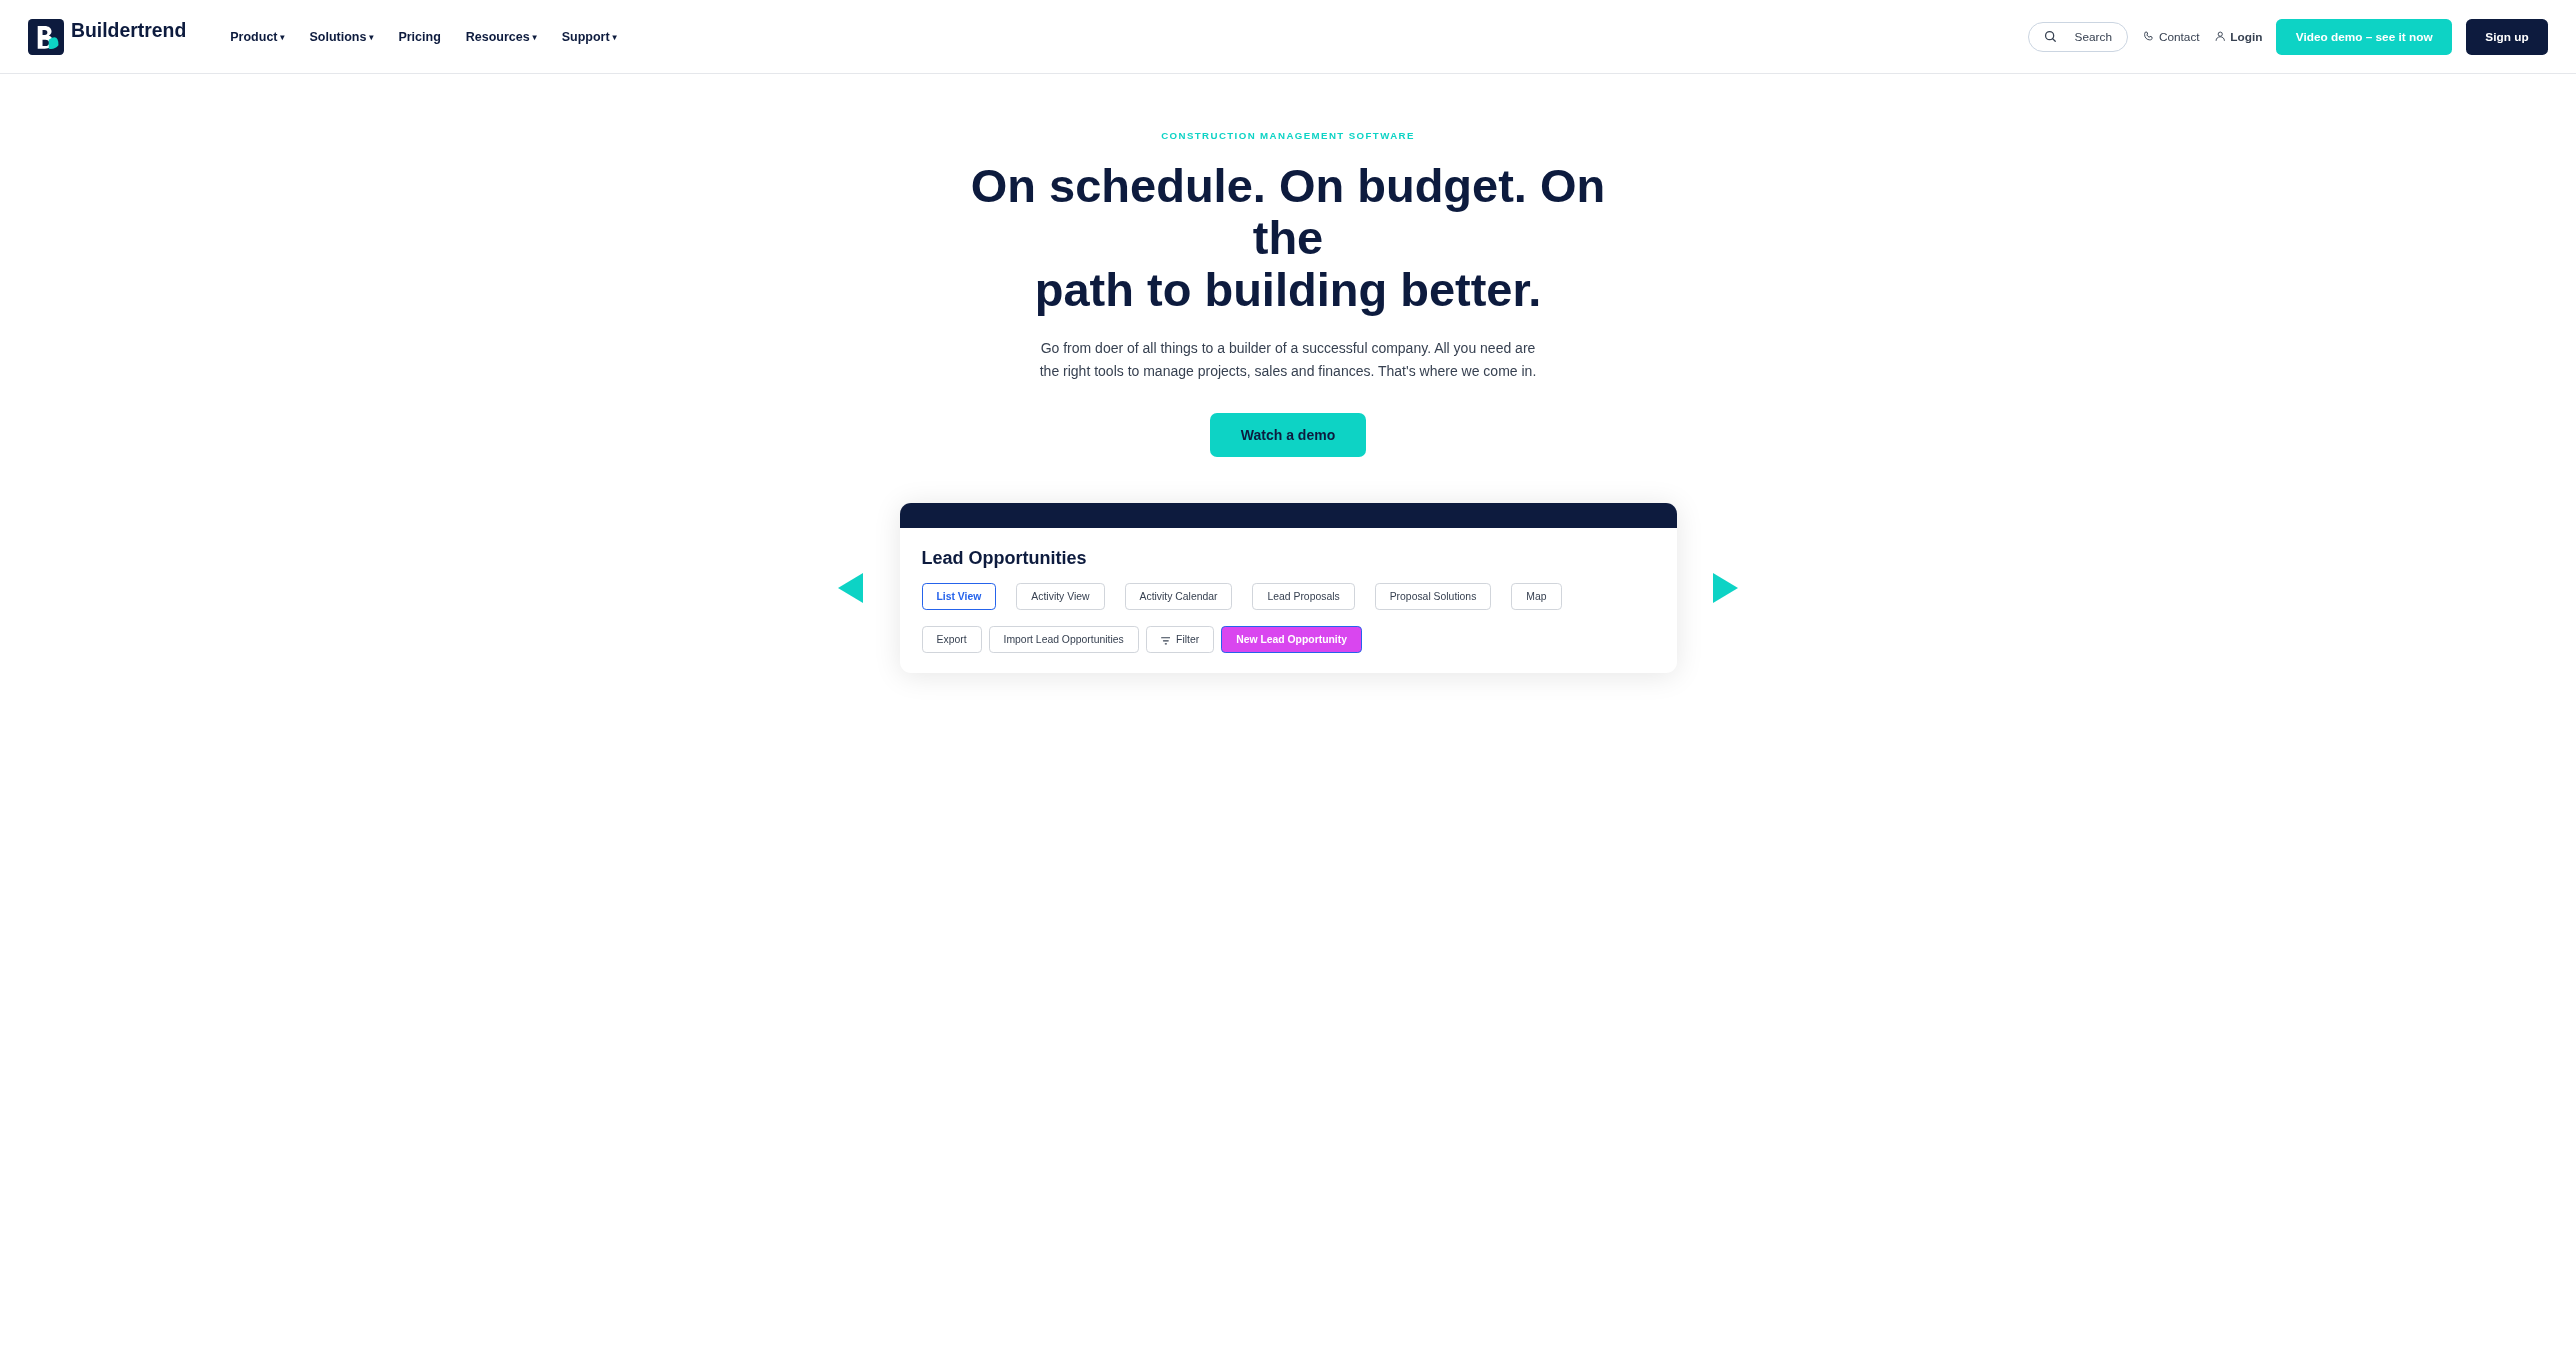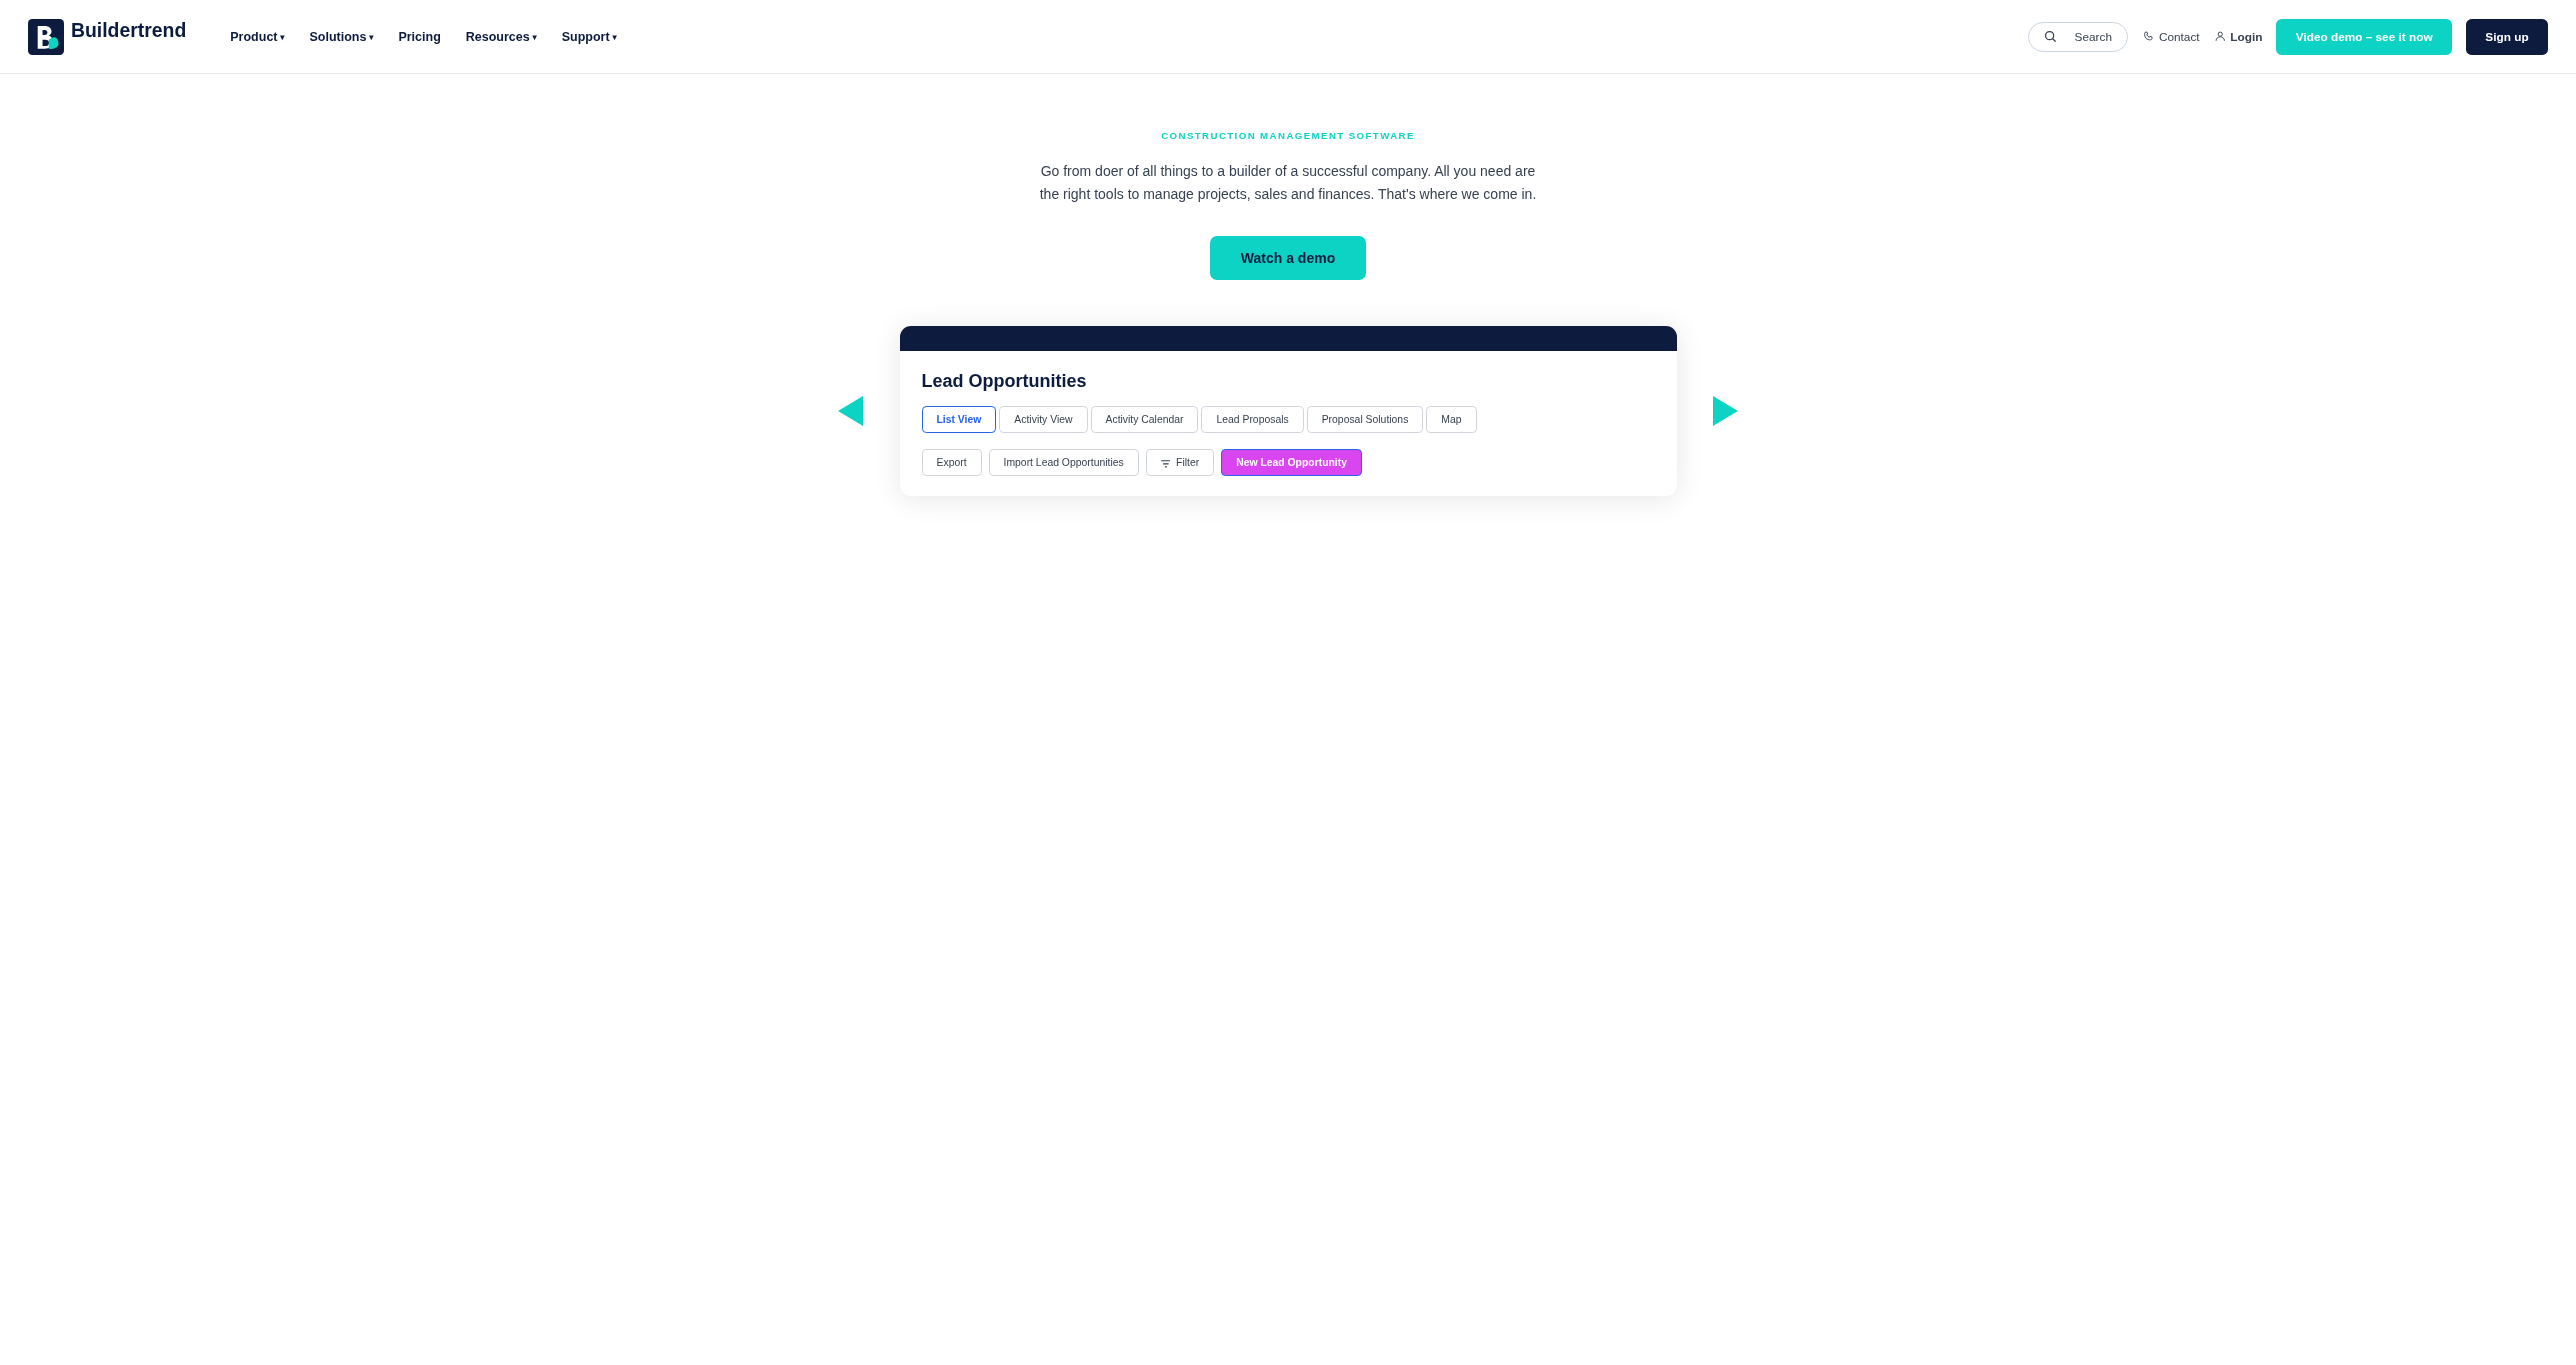--- a/index.html
+++ b/index.html
@@ -177,21 +177,21 @@
       padding: 19.4px 22px;
     }
     .app-preview-title {
       font-size: 18px;
       font-weight: 800;
       color: #0d1b3e;
       margin-bottom: 14px;
     }
     .app-tabs {
       display: flex;
-      gap: 3px;
+      gap: 20px;
       margin-bottom: 16.7px;
       flex-wrap: wrap;
     }
     .app-tab {
       padding: 7px 14px;
       border-radius: 4.2px;
       font-size: 10.4px;
       font-weight: 500;
       cursor: pointer;
       border: 1px solid #d1d5db;
@@ -309,20 +309,24 @@
       </svg>
       <span>Login</span>
     </div>
     <button class="btn-video-demo">Video demo – see it now</button>
     <button class="btn-signup">Sign up</button>
   </div>
 </nav>
 
 <section class="hero">
   <p class="hero-subtitle">CONSTRUCTION MANAGEMENT SOFTWARE</p>
+  <h1 class="hero-title">
+    <span>On schedule. On budget. On the</span><br>
+    <span>path to building better.</span>
+  </h1>
   <p class="hero-body">Go from doer of all things to a builder of a successful company. All you need are the right tools to manage projects, sales and finances. That's where we come in.</p>
   <button class="btn-watch-demo">Watch a demo</button>
 </section>
 
 <div style="position:relative; padding: 0 56px 42px;">
   <div class="app-preview-wrapper">
 
     <div class="nav-arrow-left">
       <div class="arrow-shape left"></div>
     </div>

